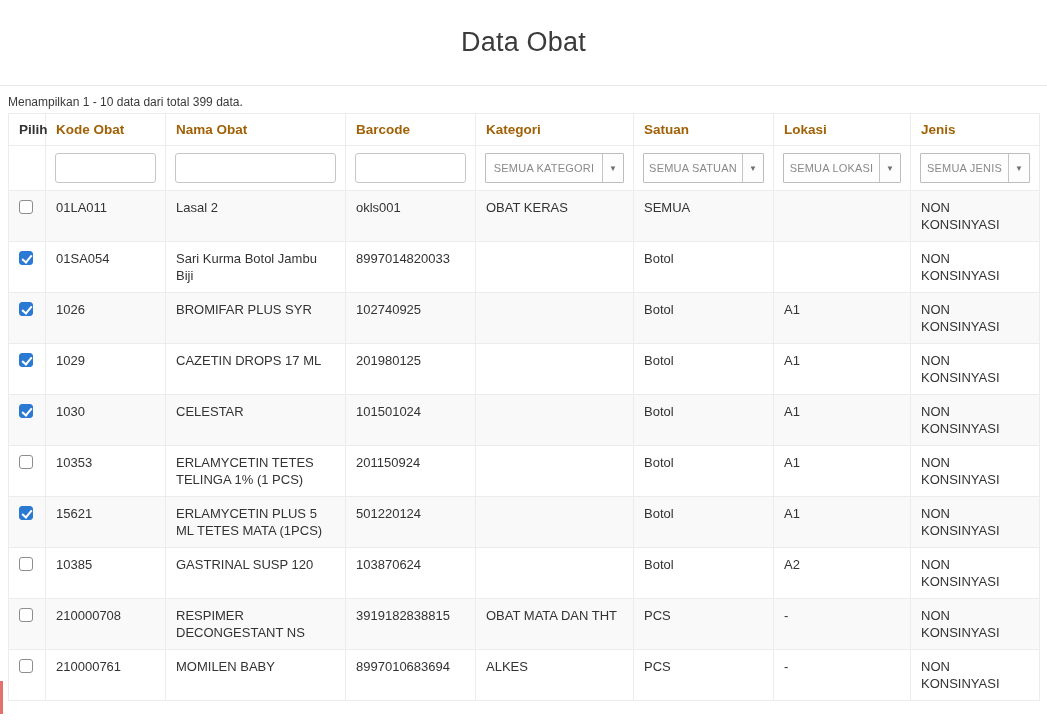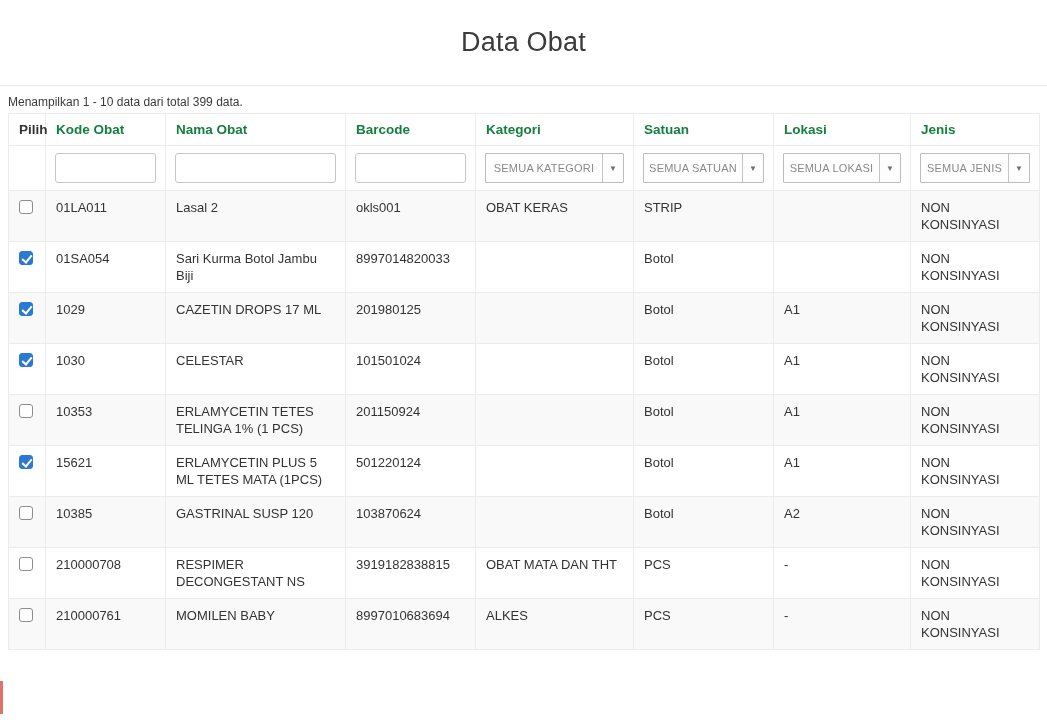--- a/index.html
+++ b/index.html
@@ -8,21 +8,21 @@
 
   .page-header { height:86px; display:flex; align-items:center; justify-content:center;
     border-bottom:1px solid #e8e8e8; }
   .page-title { font-size:27px; font-weight:400; color:#3b3b3b; letter-spacing:.2px; }
 
   .summary { margin:9px 8px 4px 8px; font-size:12px; color:#3a3a3a; }
 
   table.grid { width:calc(100% - 16px); margin:0 8px; border-collapse:collapse; table-layout:fixed;
     border:1px solid #ececec; }
   table.grid th, table.grid td { border:1px solid #ececec; vertical-align:top; text-align:left; }
-  table.grid th { padding:8px 10px; font-size:13.5px; font-weight:bold; color:#15803d; }
+  table.grid th { padding:8px 10px; font-size:13.5px; font-weight:bold; color:#a16207; }
   table.grid th.plain { color:#333; }
   table.grid td { padding:8px 10px; font-size:13px; color:#333; line-height:17px; }
   tbody tr:nth-child(odd)  { background:#f9f9f9; }
   tbody tr:nth-child(even) { background:#ffffff; }
 
   tr.filter-row td { padding:7px 9px; background:#fff; }
   .flt-input { width:100%; height:30px; border:1px solid #c6c6c6; border-radius:3px;
     padding:0 6px; font-size:13px; background:#fff; outline:none; }
   .combo { display:flex; align-items:stretch; height:30px; border:1px solid #bdbdbd;
     border-radius:1px; background:#fefefe; overflow:hidden; cursor:pointer; }
@@ -103,32 +103,42 @@
       </td>
     </tr>
   </thead>
   <tbody>
       <tr>
         <td class="cb-cell"><span class="cb"></span></td>
         <td>01LA011</td>
         <td>Lasal 2</td>
         <td>okls001</td>
         <td>OBAT KERAS</td>
-        <td>STRIP</td>
+        <td>SEMUA</td>
         <td></td>
         <td>NON KONSINYASI</td>
       </tr>
       <tr>
         <td class="cb-cell"><span class="cb checked"></span></td>
         <td>01SA054</td>
         <td>Sari Kurma Botol Jambu Biji</td>
         <td>8997014820033</td>
         <td></td>
         <td>Botol</td>
         <td></td>
+        <td>NON KONSINYASI</td>
+      </tr>
+      <tr>
+        <td class="cb-cell"><span class="cb checked"></span></td>
+        <td>1026</td>
+        <td>BROMIFAR PLUS SYR</td>
+        <td>102740925</td>
+        <td></td>
+        <td>Botol</td>
+        <td>A1</td>
         <td>NON KONSINYASI</td>
       </tr>
       <tr>
         <td class="cb-cell"><span class="cb checked"></span></td>
         <td>1029</td>
         <td>CAZETIN DROPS 17 ML</td>
         <td>201980125</td>
         <td></td>
         <td>Botol</td>
         <td>A1</td>

